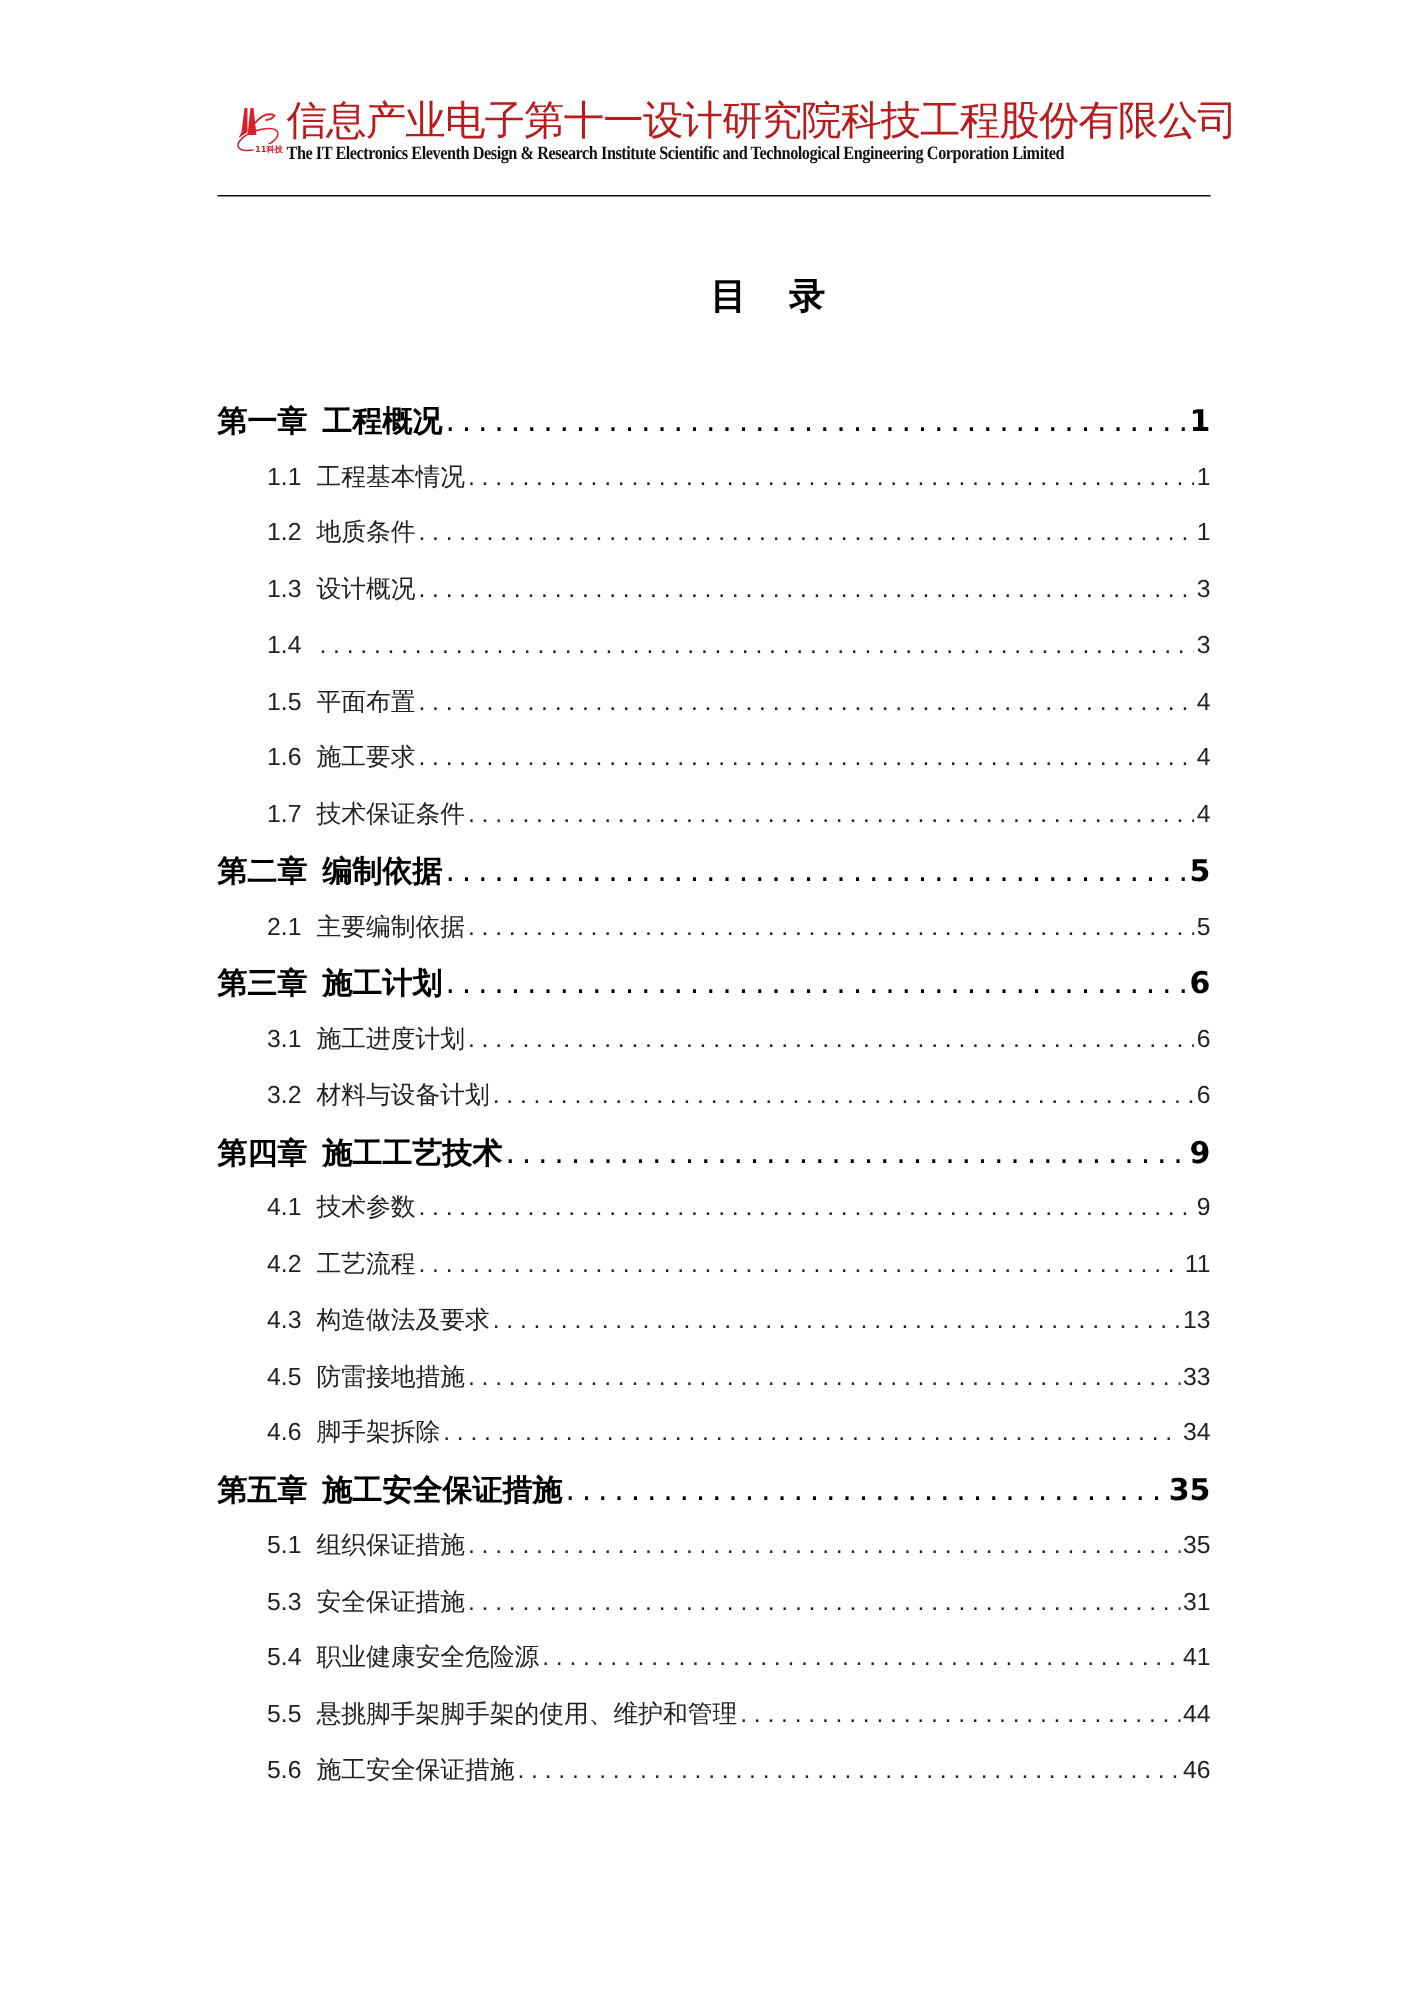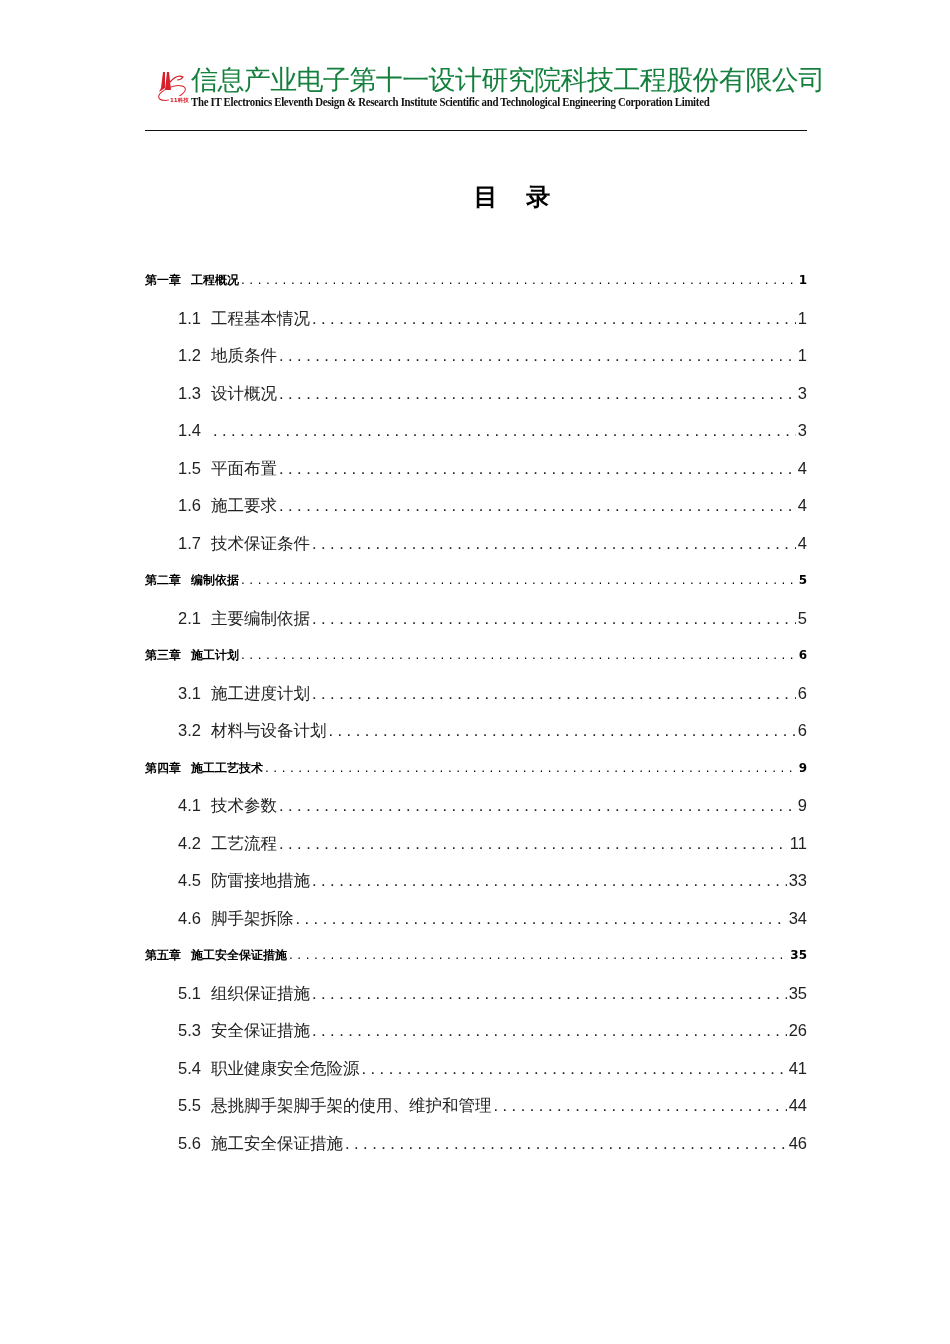--- a/index.html
+++ b/index.html
@@ -1,28 +1,28 @@
 <!DOCTYPE html>
 <html><head>
   <meta charset="utf-8">
   <style>
     html, body { margin: 0; padding: 0; background: #ffffff; }
     body { width: 950px; height: 1344px; position: relative; overflow: hidden; font-family: "DejaVu Serif", serif; color: #000; }
 
     .header { position: absolute; left: 145px; top: 64px; width: 662px; height: 50px; }
     .logo { position: absolute; left: 10px; top: 4px; width: 34px; height: 38px; }
-    .company-cn { position: absolute; left: 46px; top: 0px; font-family: Liberation Sans, sans-serif; font-size: 27px; line-height: 32px; letter-spacing: -0.6px; white-space: nowrap; color: #15803d; }
+    .company-cn { position: absolute; left: 46px; top: 0px; font-family: Liberation Sans, sans-serif; font-size: 27px; line-height: 32px; letter-spacing: -0.6px; white-space: nowrap; color: #b91c1c; }
     .company-en { position: absolute; left: 46px; top: 31px; font-family: "Liberation Serif", serif; font-weight: bold; font-size: 12.6px; line-height: 14px; white-space: nowrap; letter-spacing: -0.35px; transform: scaleX(0.86); transform-origin: left top; color: #111; }
     .header-rule { position: absolute; left: 145px; top: 130px; width: 662px; height: 0; border-top: 1.6px solid #111; }
 
     .toc-title { position: absolute; left: 0; width: 950px; top: 180px; text-align: center; font-family: "DejaVu Sans", sans-serif; font-weight: bold; font-size: 24px; line-height: 34px; letter-spacing: 10px; padding-left: 42px; }
 
     .toc { position: absolute; left: 145px; top: 262px; width: 662px; }
     .toc-row { display: flex; align-items: baseline; height: 37.5px; line-height: 37.5px; white-space: nowrap; }
-    .toc-row.level1 { font-family: "DejaVu Sans", sans-serif; font-weight: bold; font-size: 12px; }
+    .toc-row.level1 { font-family: "DejaVu Sans", sans-serif; font-weight: bold; font-size: 20px; }
     .toc-row.level2 { padding-left: 33px; font-family: Liberation Sans, sans-serif; font-size: 16.5px; color: #222; }
     .toc-num { margin-right: 10px; }
     .toc-row.level1 .toc-num { margin-right: 10px; }
     .toc-label { flex: 0 0 auto; }
     .toc-leader { flex: 1 1 auto; overflow: hidden; margin: 0 2px; letter-spacing: 4.5px; font-weight: normal; }
     .toc-leader::before { content: "................................................................................................................................................................"; }
     .toc-page { flex: 0 0 auto; text-align: right; }
     .toc-row.level1 .toc-page { font-family: "DejaVu Sans", sans-serif; }
   </style>
 </head>
@@ -134,20 +134,26 @@
       <span class="toc-leader"></span>
       <span class="toc-page">9</span>
     </div>
     <div class="toc-row level2">
       <span class="toc-num">4.2</span>
       <span class="toc-label">工艺流程</span>
       <span class="toc-leader"></span>
       <span class="toc-page">11</span>
     </div>
     <div class="toc-row level2">
+      <span class="toc-num">4.3</span>
+      <span class="toc-label">构造做法及要求</span>
+      <span class="toc-leader"></span>
+      <span class="toc-page">13</span>
+    </div>
+    <div class="toc-row level2">
       <span class="toc-num">4.5</span>
       <span class="toc-label">防雷接地措施</span>
       <span class="toc-leader"></span>
       <span class="toc-page">33</span>
     </div>
     <div class="toc-row level2">
       <span class="toc-num">4.6</span>
       <span class="toc-label">脚手架拆除</span>
       <span class="toc-leader"></span>
       <span class="toc-page">34</span>
@@ -161,21 +167,21 @@
     <div class="toc-row level2">
       <span class="toc-num">5.1</span>
       <span class="toc-label">组织保证措施</span>
       <span class="toc-leader"></span>
       <span class="toc-page">35</span>
     </div>
     <div class="toc-row level2">
       <span class="toc-num">5.3</span>
       <span class="toc-label">安全保证措施</span>
       <span class="toc-leader"></span>
-      <span class="toc-page">26</span>
+      <span class="toc-page">31</span>
     </div>
     <div class="toc-row level2">
       <span class="toc-num">5.4</span>
       <span class="toc-label">职业健康安全危险源</span>
       <span class="toc-leader"></span>
       <span class="toc-page">41</span>
     </div>
     <div class="toc-row level2">
       <span class="toc-num">5.5</span>
       <span class="toc-label">悬挑脚手架脚手架的使用、维护和管理</span>

